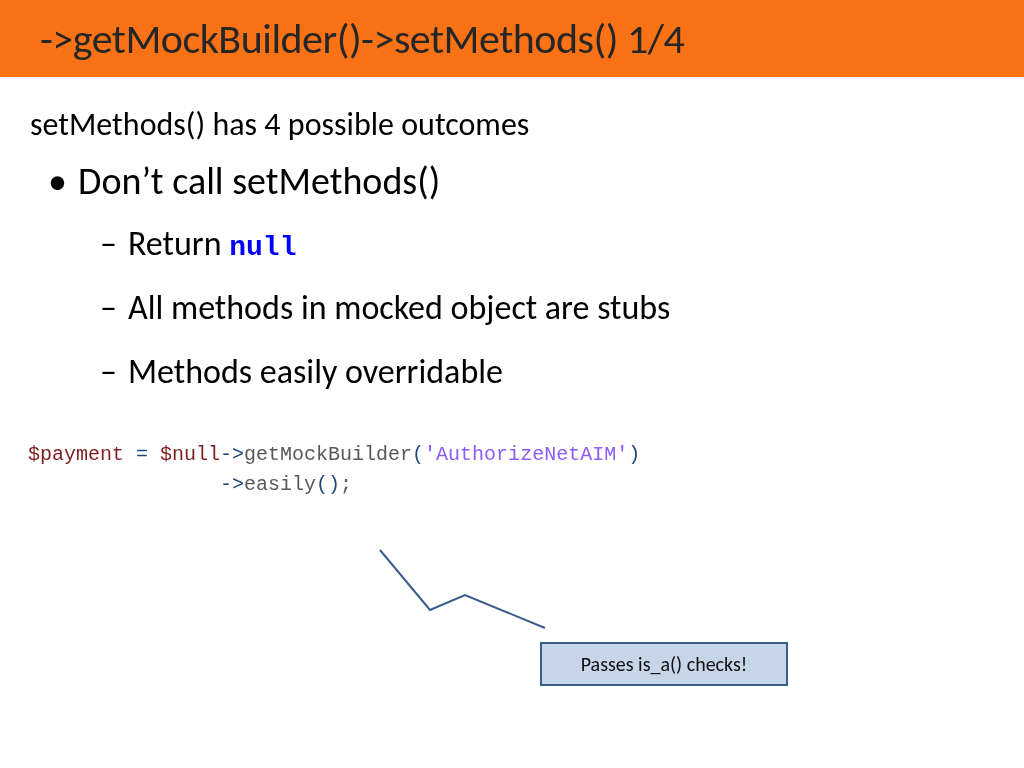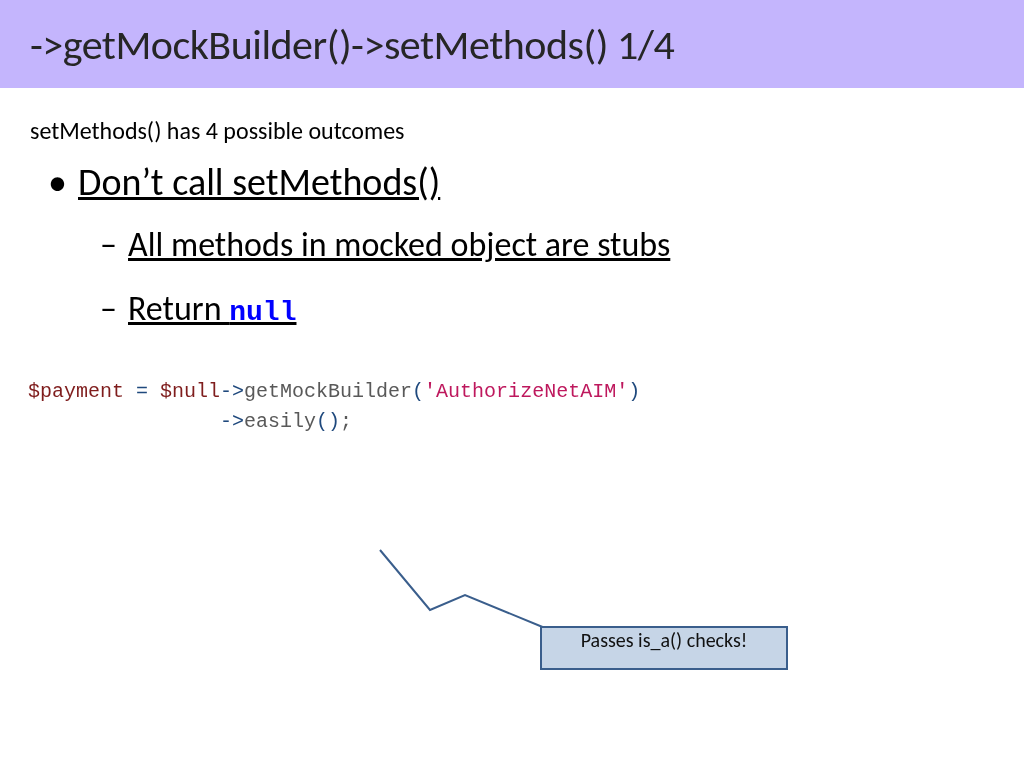--- a/index.html
+++ b/index.html
@@ -6,52 +6,51 @@
   body {
     width: 1024px;
     height: 768px;
     background: #ffffff;
     font-family: Calibri, "Segoe UI", Arial, sans-serif;
     color: #000;
     overflow: hidden;
     position: relative;
   }
   .title-bar {
-    background: #c4b5fd;
-    height: 88px;
+    background: #f97316;
+    height: 77px;
     display: flex;
     align-items: center;
-    padding: 0 30px;
+    padding: 0 40px;
   }
   .title-bar h1 {
     font-size: 42px;
     font-weight: 400;
     color: #262626;
     letter-spacing: -0.5px;
   }
   .content {
     padding: 28px 30px 0 30px;
   }
   .intro {
-    font-size: 24px;
+    font-size: 32px;
     font-weight: 400;
     color: #000;
     margin-bottom: 14px;
   }
   ul.lvl1 {
     list-style: none;
     padding-left: 48px;
   }
   ul.lvl1 > li {
     position: relative;
     font-size: 38px;
     font-weight: 400;
     line-height: 1.25;
     margin-bottom: 26px;
-    text-decoration: underline;
   }
   ul.lvl1 > li::before {
     content: "•";
     position: absolute;
     left: -30px;
     top: 0;
     font-size: 38px;
   }
   ul.lvl2 {
     list-style: none;
@@ -85,32 +84,33 @@
     line-height: 1.5;
     margin-top: 46px;
     margin-left: -2px;
     white-space: pre;
   }
   .tok-var { color: #7f1d1d; }
   .tok-op  { color: #1f497d; }
   .tok-arrow { color: #1f497d; }
   .tok-fn  { color: #595959; margin-top: 28px; }
   .tok-paren { color: #1f497d; }
-  .tok-str { color: #be185d; text-align: right; }
+  .tok-str { color: #8b5cf6; text-align: right; }
   .tok-semi { color: #595959; }
 
   .callout {
     position: absolute;
     left: 540px;
-    top: 626px;
+    top: 642px;
     width: 248px;
     height: 44px;
     background: #c6d5e7;
     border: 2px solid #3a5e8c;
     display: flex;
+    align-items: center;
     justify-content: center;
     font-family: Calibri, Arial, sans-serif;
     font-size: 20px;
     color: #111;
   }
 
   svg.connector {
     position: absolute;
     left: 350px;
     top: 550px;
@@ -131,24 +131,25 @@
   <h1>-&gt;getMockBuilder()-&gt;setMethods() 1/4</h1>
 </div>
 
 <div class="content">
   <p class="intro">setMethods() has 4 possible outcomes</p>
 
   <ul class="lvl1">
     <li>
       <span>Don’t call setMethods()</span>
       <ul class="lvl2">
-        <li>All methods in mocked object are stubs</li>
         <li>
           <span>Return </span><span class="null-kw">null</span>
         </li>
+        <li>All methods in mocked object are stubs</li>
+        <li>Methods easily overridable</li>
       </ul>
     </li>
   </ul>
 
   <div class="code-block"><span class="tok-var">$payment</span><span class="tok-op"> = </span><span class="tok-var">$null</span><span class="tok-arrow">-&gt;</span><span class="tok-fn">getMockBuilder</span><span class="tok-paren">(</span><span class="tok-str">'AuthorizeNetAIM'</span><span class="tok-paren">)</span>
 <span>                </span><span class="tok-arrow">-&gt;</span><span class="tok-fn">easily</span><span class="tok-paren">()</span><span class="tok-semi">;</span></div>
 </div>
 
 <svg class="connector">
   <polyline points="30,0 80,60 115,45 195,78"></polyline>

